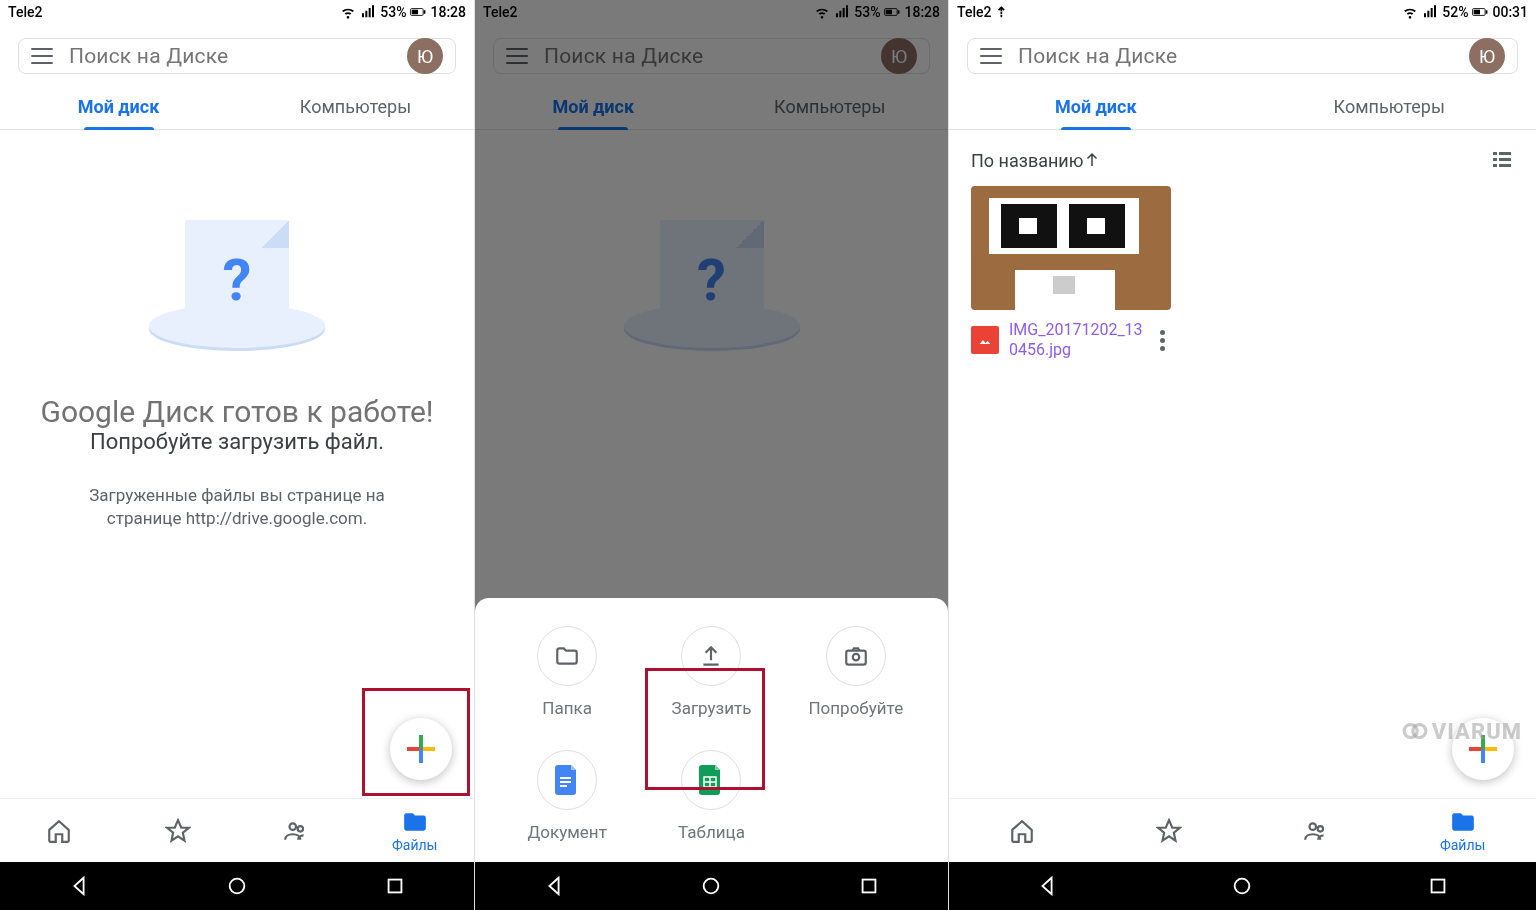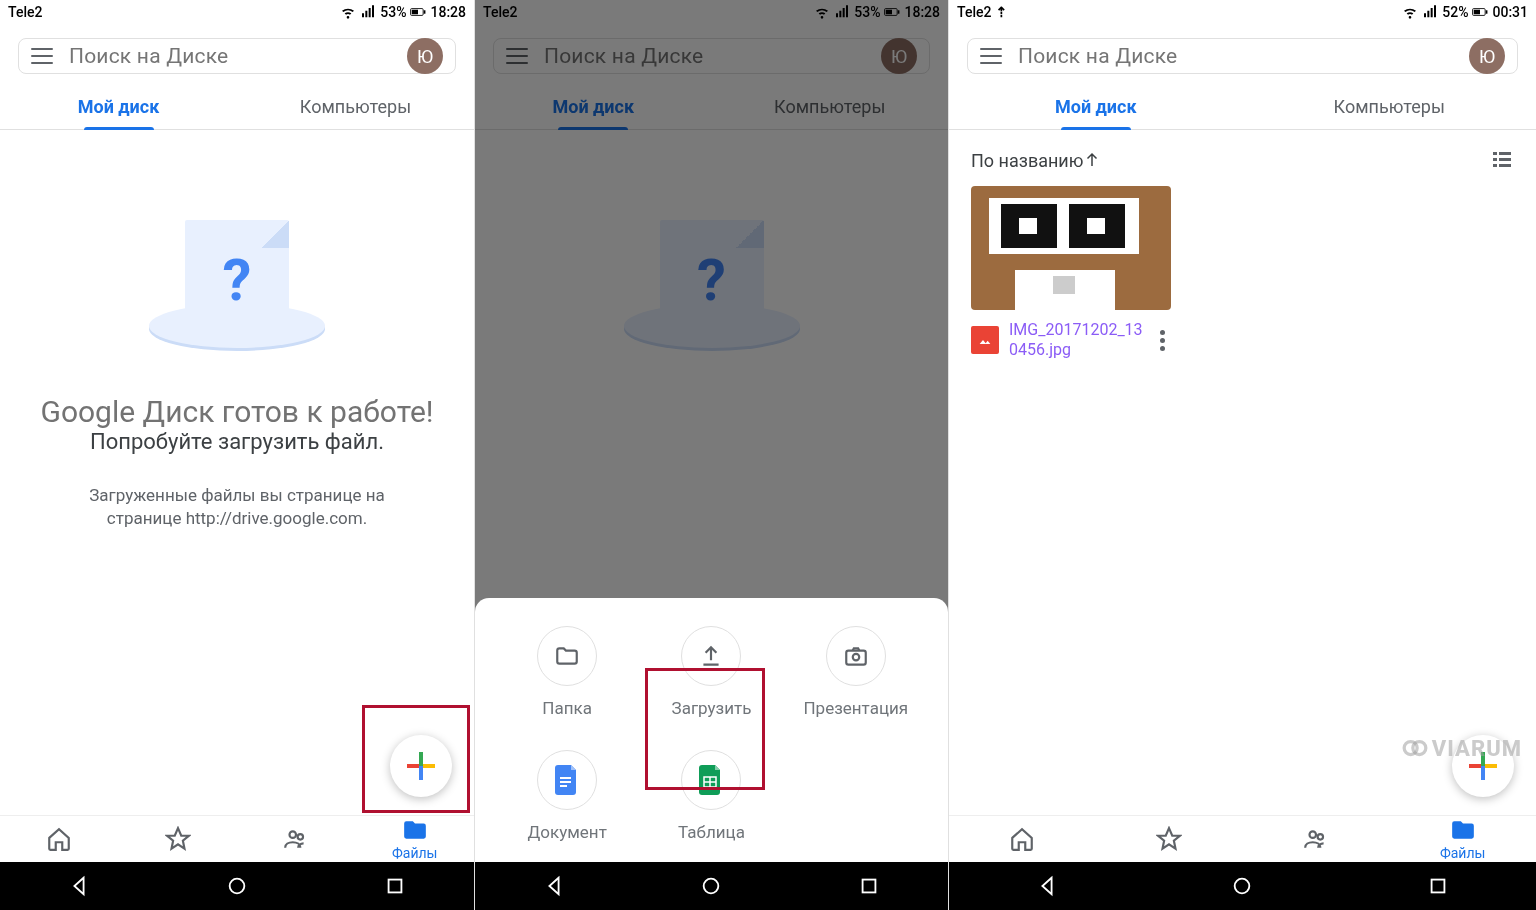--- a/index.html
+++ b/index.html
@@ -33,21 +33,21 @@
 .fab{position:absolute;right:22px;bottom:18px;width:62px;height:62px;border-radius:50%;background:#fff;box-shadow:0 2px 10px rgba(0,0,0,.25);display:flex;align-items:center;justify-content:center}
 .plus-icon{width:28px;height:28px;position:relative}
 .plus-icon::before,.plus-icon::after{content:"";position:absolute;background:#4285f4}
 .plus-h{position:absolute;top:12px;left:0;width:28px;height:4px}
 .plus-h .l{position:absolute;left:0;width:14px;height:4px;background:#ea4335}
 .plus-h .r{position:absolute;right:0;width:14px;height:4px;background:#fbbc04}
 .plus-v{position:absolute;left:12px;top:0;width:4px;height:28px}
 .plus-v .t{position:absolute;top:0;width:4px;height:14px;background:#34a853}
 .plus-v .b{position:absolute;bottom:0;width:4px;height:14px;background:#4285f4}
 .highlight{position:absolute;border:3px solid #b01030;pointer-events:none}
-.bottom-nav{height:47px;display:flex;align-items:center;border-top:1px solid #eee;background:#fff}
+.bottom-nav{height:64px;display:flex;align-items:center;border-top:1px solid #eee;background:#fff}
 .bn-item{flex:1;display:flex;flex-direction:column;align-items:center;justify-content:center;gap:2px;color:#5f6368}
 .bn-item svg{width:26px;height:26px}
 .bn-item.active{color:#1a73e8}
 .bn-label{font-size:14px}
 .android-bar{height:48px;background:#000;display:flex;align-items:center;justify-content:space-around}
 .android-bar svg{width:22px;height:22px;stroke:#fff;fill:none;stroke-width:2}
 
 .dim{position:absolute;inset:0;background:rgba(0,0,0,.52)}
 .sheet{position:absolute;left:0;right:0;bottom:0;background:#fff;border-radius:14px 14px 0 0;padding:28px 20px 20px}
 .sheet-title{text-align:center;font-size:24px;color:#3c4043;margin-bottom:30px}
@@ -246,21 +246,21 @@
           <span class="sheet-label">Загрузить</span>
         </div>
         <div class="sheet-item">
           <div class="sheet-circle">
               <svg width="26" height="26" viewBox="0 0 24 24" fill="none" stroke="#5f6368" stroke-width="2">
                 <rect x="3" y="7" width="18" height="13" rx="2"></rect>
                 <circle cx="12" cy="13" r="3"></circle>
                 <path d="M9 7l1-2h4l1 2"></path>
               </svg>
             </div>
-          <span class="sheet-label">Презентация</span>
+          <span class="sheet-label">Попробуйте</span>
         </div>
         <div class="sheet-item">
           <div class="sheet-circle">
               <svg width="24" height="30" viewBox="0 0 24 30">
                 <path fill="#4285f4" d="M3 0h13l5 5v22a3 3 0 01-3 3H3a3 3 0 01-3-3V3a3 3 0 013-3z"></path>
                 <path fill="#a1c2fa" d="M16 0l5 5h-5z"></path>
                 <rect x="5" y="12" width="11" height="2" fill="#fff"></rect>
                 <rect x="5" y="16" width="11" height="2" fill="#fff"></rect>
                 <rect x="5" y="20" width="7" height="2" fill="#fff"></rect>
               </svg>

